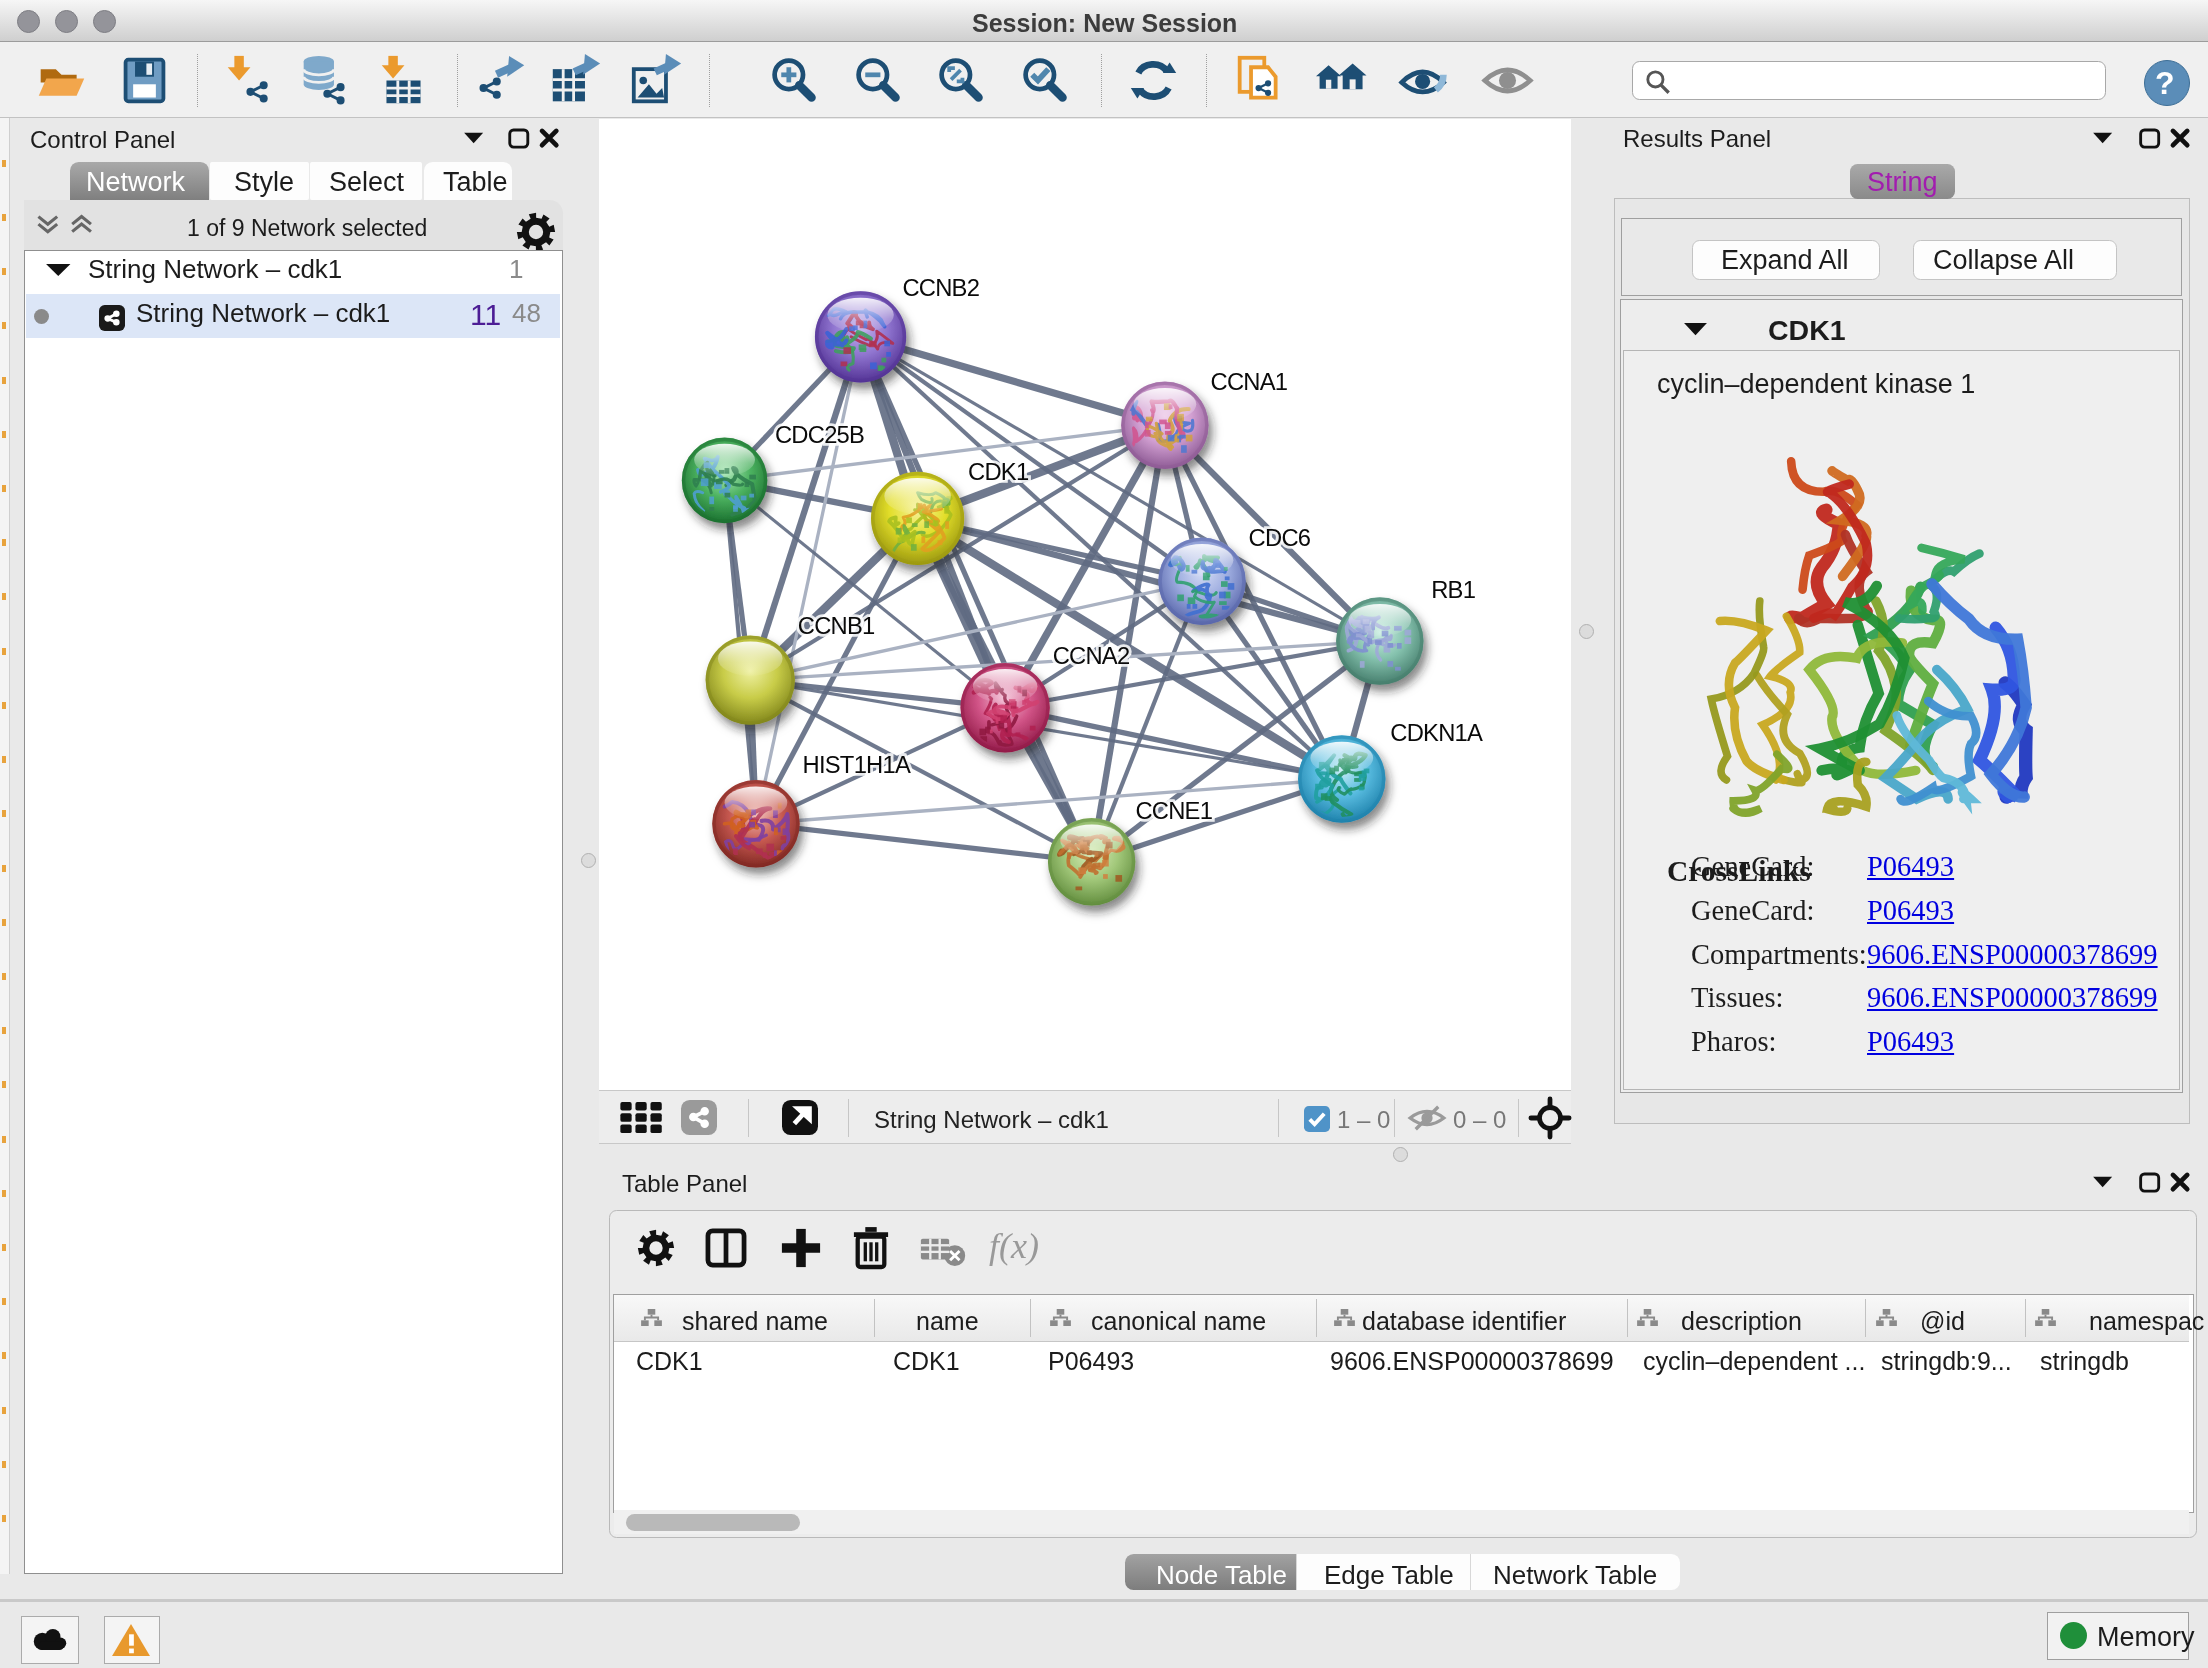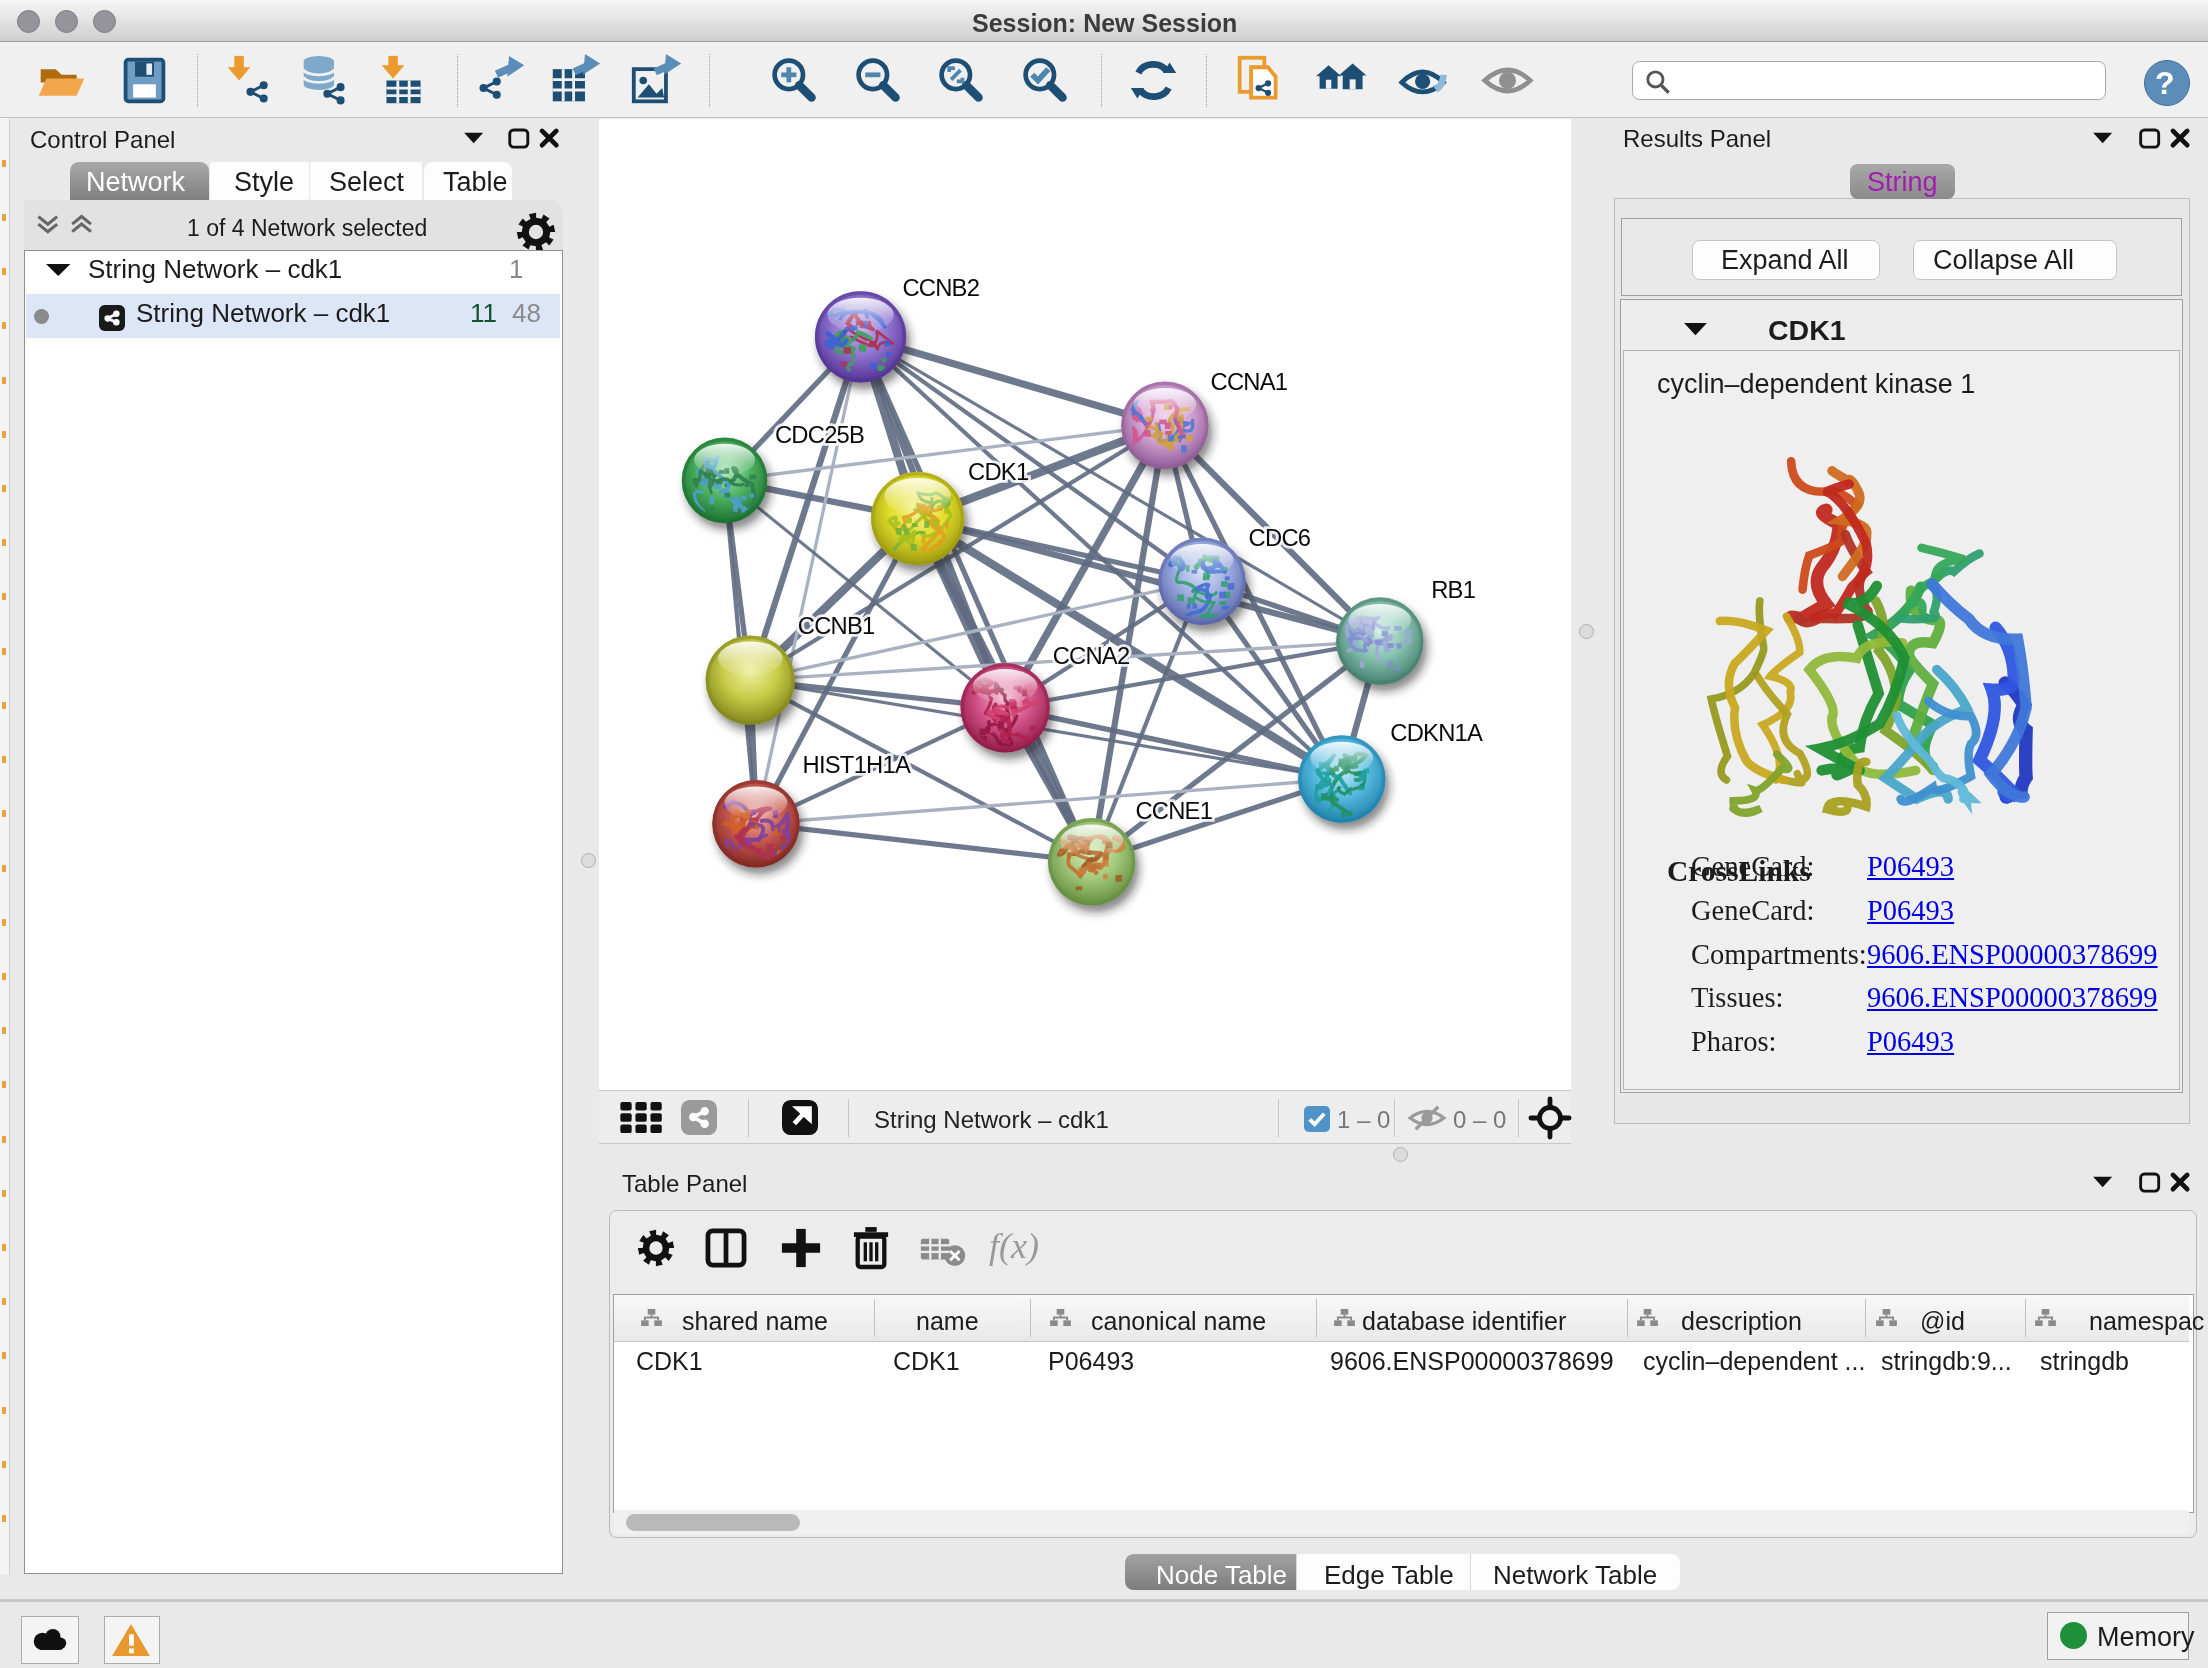--- a/index.html
+++ b/index.html
@@ -222,21 +222,21 @@
 <div class="txt" style="left:443px;top:167px;font-size:27px">Table</div>
 <div class="abs" style="left:24px;top:200px;width:539px;height:1374px;background:#e2e2e2;border-radius:0 13.3px 0 0"></div>
 <svg class="abs" style="left:34px;top:211px" width="67" height="30" viewBox="0 0 70 32">
 <g fill="none" stroke="#666" stroke-width="3.4">
       <path d="M4,6 l10,8 l10,-8"></path>
       <path d="M4,14 l10,8 l10,-8"></path>
 <path d="M40,14 l10,-8 l10,8"></path>
       <path d="M40,22 l10,-8 l10,8"></path>
     </g>
   </svg>
-<div class="txt" style="left:187px;top:215px;font-size:23px">1 of 4 Network selected</div>
+<div class="txt" style="left:187px;top:215px;font-size:23px">1 of 9 Network selected</div>
 <svg class="abs" style="left:514px;top:210px" width="44" height="44" viewBox="0 0 46 46">
     <path d="M41.4,30.8 L37.0,37.2 L33.5,33.7 L28.6,36.9 L30.5,41.5 L22.9,43.0 L22.9,38.0 L17.2,36.8 L15.2,41.4 L8.8,37.0 L12.3,33.5 L9.1,28.6 L4.5,30.5 L3.0,22.9 L8.0,22.9 L9.2,17.2 L4.6,15.2 L9.0,8.8 L12.5,12.3 L17.4,9.1 L15.5,4.5 L23.1,3.0 L23.1,8.0 L28.8,9.2 L30.8,4.6 L37.2,9.0 L33.7,12.5 L36.9,17.4 L41.5,15.5 L43.0,23.1 L38.0,23.1 L36.8,28.8 Z M30.5,23.0 A7.5,7.5 0 1 0 15.5,23.0 A7.5,7.5 0 1 0 30.5,23.0 Z" fill="#111" fill-rule="evenodd"></path>
   </svg>
 <div class="abs" style="left:24px;top:250px;width:537px;height:1322px;background:#fff;border:1.9px solid #8f8f8f"></div>
 <svg class="abs" style="left:44px;top:262px" width="28.5" height="15" viewBox="0 0 30 16">
     <polygon points="2,2 28,2 15,15" fill="#111"></polygon>
   </svg>
 <div class="txt" style="left:88px;top:254px;font-size:26px">String Network – cdk1</div>
 <div class="txt" style="left:509px;top:254px;font-size:26px;color:#8a8a8a">1</div>
 <div class="abs" style="left:26px;top:294px;width:534px;height:44px;background:#dce6f7"></div>
@@ -245,21 +245,21 @@
 <svg class="abs" style="left:99px;top:305px" width="26" height="26" viewBox="0 0 27 27">
     <g stroke="#fff" stroke-width="3.0" fill="#fff">
       <line x1="9" y1="14" x2="18" y2="9"></line>
       <line x1="9" y1="14" x2="18" y2="18"></line>
       <circle cx="9" cy="14" r="1.9"></circle>
       <circle cx="18" cy="9" r="1.9"></circle>
       <circle cx="18" cy="18" r="1.9"></circle>
     </g>
   </svg>
 <div class="txt" style="left:136px;top:298px;font-size:26px">String Network – cdk1</div>
-<div class="txt" style="left:470px;top:298px;font-size:26px;color:#14532d">11</div>
+<div class="txt" style="left:470px;top:298px;font-size:30px;color:#4c1d95">11</div>
 <div class="txt" style="left:512px;top:298px;font-size:26px;color:#8a8a8a">48</div>
 <div class="abs" style="left:581px;top:853px;width:13.3px;height:13.3px;border-radius:50%;background:#dcdcdc;border:1px solid #b0b0b0"></div>
 <div class="abs" style="left:1579px;top:624px;width:13.3px;height:13.3px;border-radius:50%;background:#dcdcdc;border:1px solid #b0b0b0"></div>
 <div class="abs" style="left:1393px;top:1147px;width:13.3px;height:13.3px;border-radius:50%;background:#dcdcdc;border:1px solid #b0b0b0"></div>
 <div class="abs" style="left:599px;top:119px;width:972px;height:971px;background:#fff"></div>
 <svg class="abs" style="left:599px;top:119px" width="972" height="971" viewBox="0 0 1022 1021">
     <defs>
       <linearGradient id="gloss" x1="0" y1="0" x2="0" y2="1">
         <stop offset="0" stop-color="#fff" stop-opacity="0.9"></stop>
         <stop offset="0.6" stop-color="#fff" stop-opacity="0.3"></stop>

